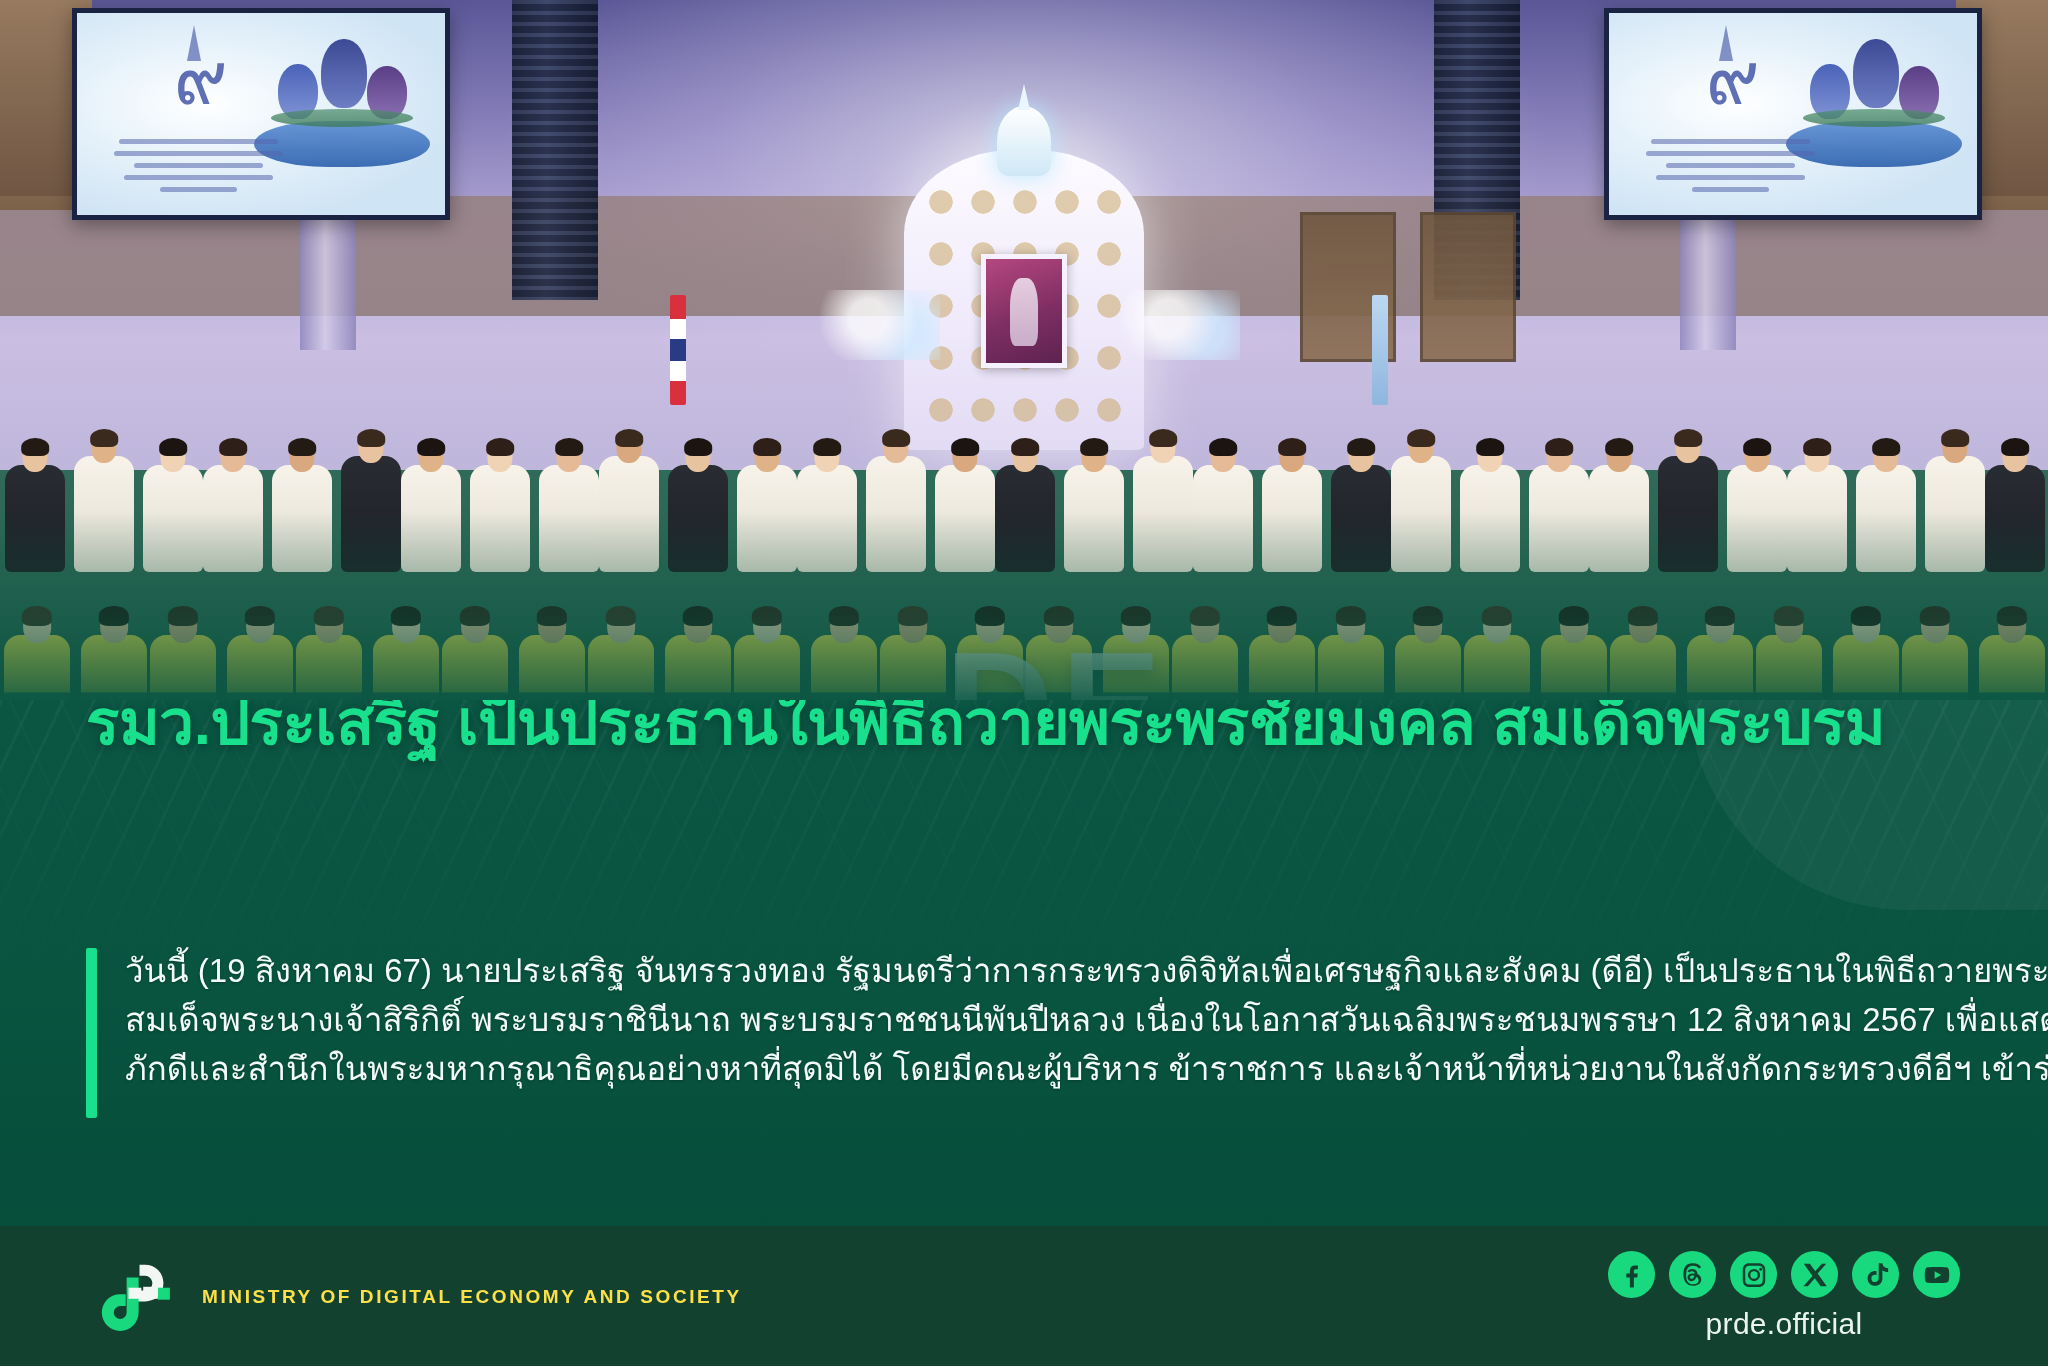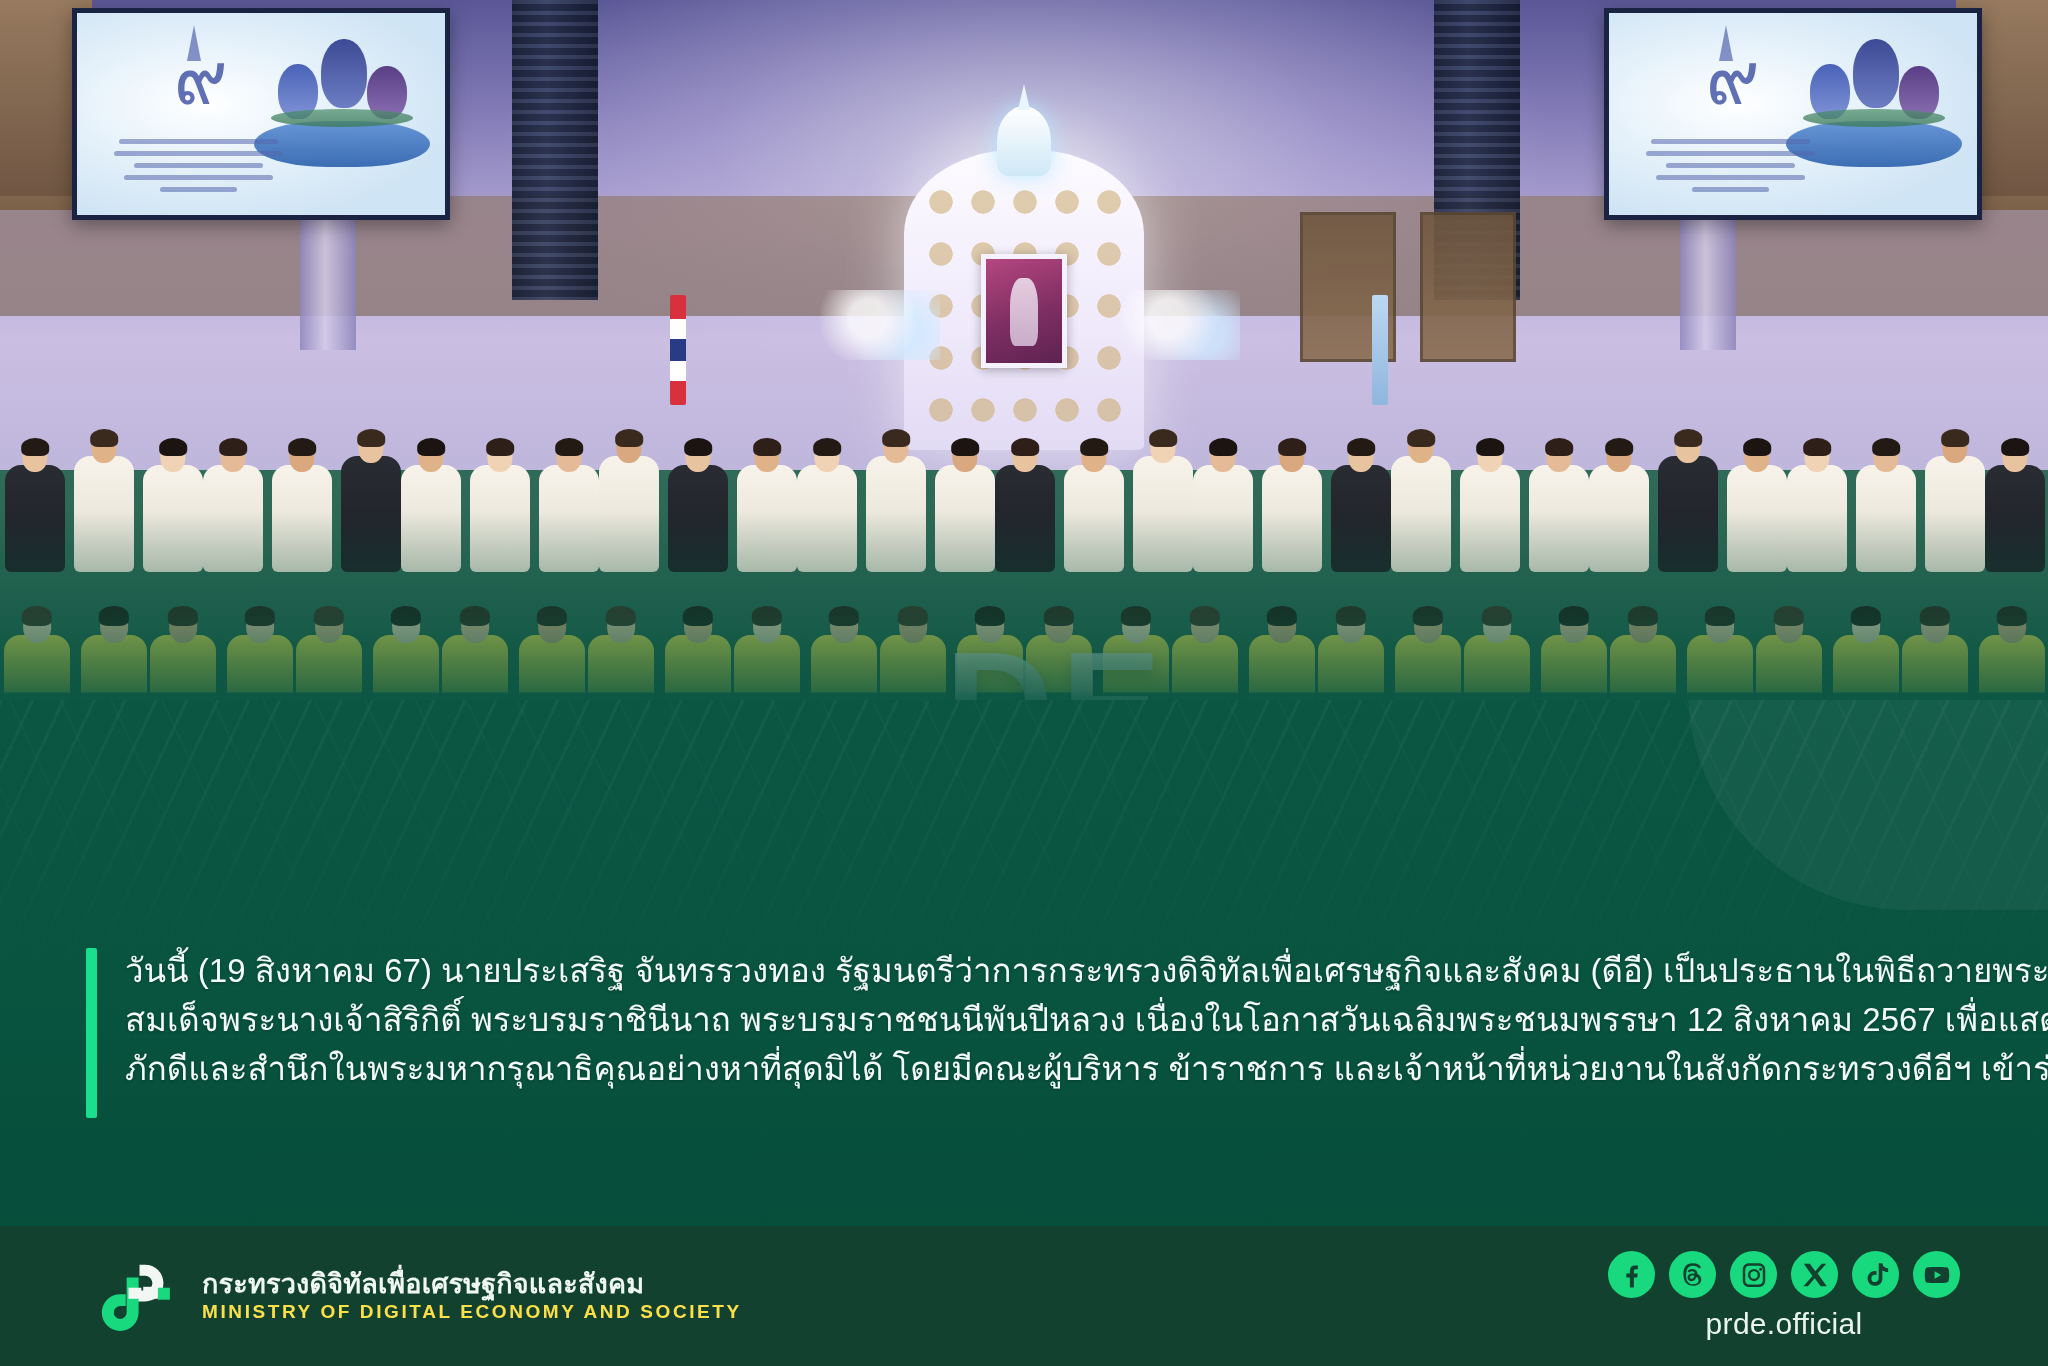--- a/index.html
+++ b/index.html
@@ -633,20 +633,21 @@
 
     <div class="de-letters">DE</div>
     <div class="photo-fade"></div>
   </div>
 
   <div class="panel">
     <div class="panel-texture"></div>
     <div class="panel-blob"></div>
 
     <div class="headline">
+      <span class="hl-line">รมว.ประเสริฐ เป็นประธานในพิธีถวายพระพรชัยมงคล สมเด็จพระบรม</span>
     </div>
 
     <div class="body-wrap">
       <div class="accent-bar"></div>
       <div class="body-text">
         <p>วันนี้ (19 สิงหาคม 67) นายประเสริฐ จันทรรวงทอง รัฐมนตรีว่าการกระทรวงดิจิทัลเพื่อเศรษฐกิจและสังคม (ดีอี) เป็นประธานในพิธีถวายพระพรชัยมงคล</p>
         <p>สมเด็จพระนางเจ้าสิริกิติ์ พระบรมราชินีนาถ พระบรมราชชนนีพันปีหลวง เนื่องในโอกาสวันเฉลิมพระชนมพรรษา 12 สิงหาคม 2567 เพื่อแสดงความจงรัก</p>
         <p>ภักดีและสำนึกในพระมหากรุณาธิคุณอย่างหาที่สุดมิได้ โดยมีคณะผู้บริหาร ข้าราชการ และเจ้าหน้าที่หน่วยงานในสังกัดกระทรวงดีอีฯ เข้าร่วม</p>
       </div>
     </div>
@@ -658,21 +659,20 @@
       <div class="brand-mark">
         <svg viewBox="0 0 100 100" width="92" height="92" aria-hidden="true">
           <path d="M62 16a20 20 0 1 1 0 40H48v-12h14a8 8 0 1 0 0-16h-6v-12z" fill="#f2f7f4"></path>
           <rect x="60" y="40" width="16" height="13" fill="#f2f7f4"></rect>
           <rect x="76" y="41" width="13" height="13" fill="#19d97f"></rect>
           <path d="M42 30h13v38a20 20 0 1 1-20-20h6v13h-6a7 7 0 1 0 7 7z" fill="#19d97f"></path>
           <rect x="44" y="41" width="14" height="12" fill="#f2f7f4"></rect>
         </svg>
       </div>
       <div class="brand-text">
-        <span class="brand-th">กระทรวงดิจิทัลเพื่อเศรษฐกิจและสังคม</span>
         <span class="brand-en">MINISTRY OF DIGITAL ECONOMY AND SOCIETY</span>
       </div>
     </div>
 
     <div class="social">
       <div class="social-row">
 
         <a class="sicon">
           <svg viewBox="0 0 24 24">
               <path d="M13.5 22v-8h2.7l.4-3.2h-3.1V8.8c0-.9.3-1.5 1.6-1.5h1.6V4.4c-.3 0-1.3-.1-2.4-.1-2.4 0-4 1.5-4 4.2v2.3H7.5V14h2.8v8z"></path>

